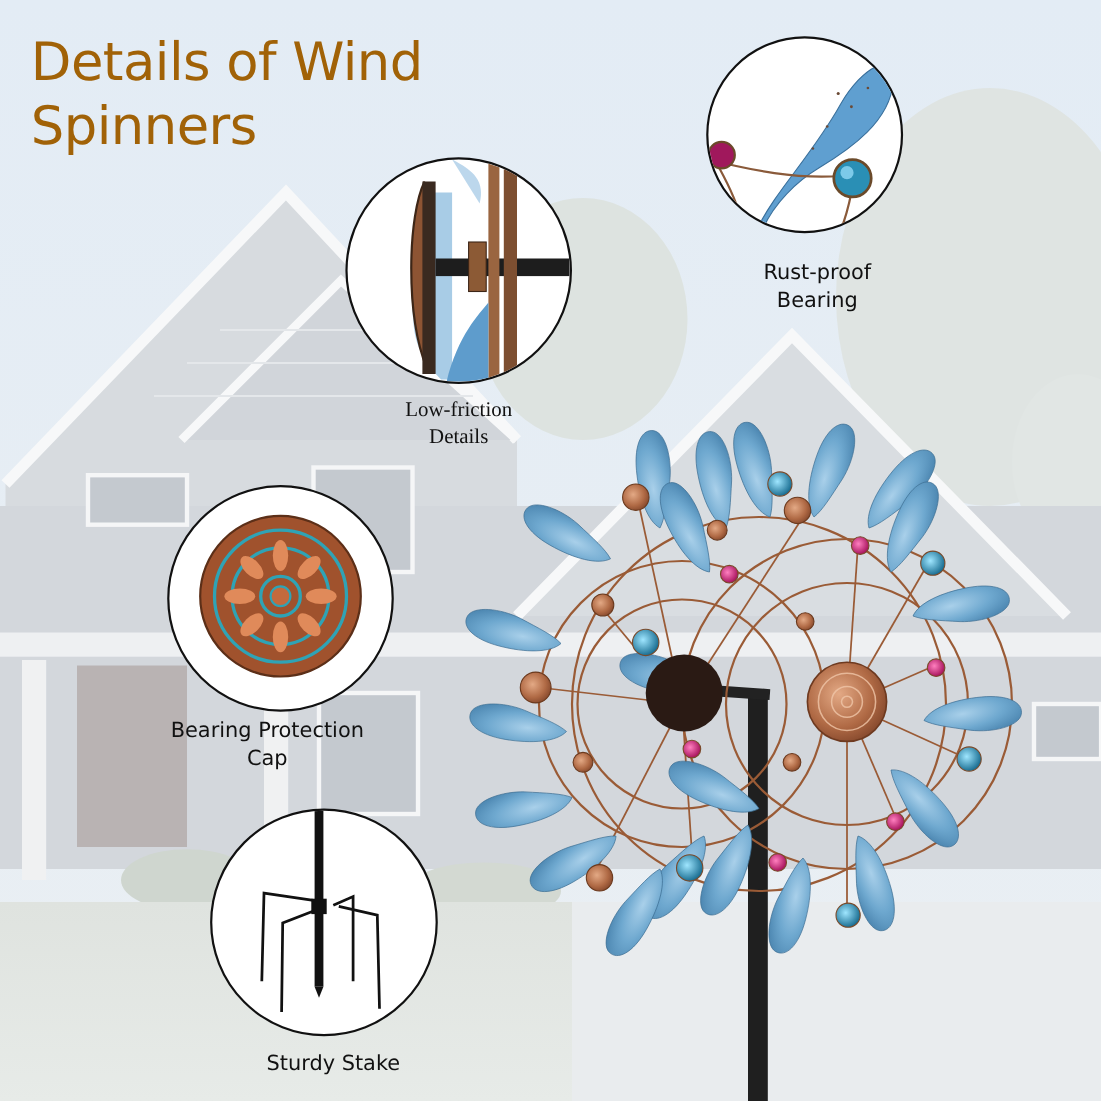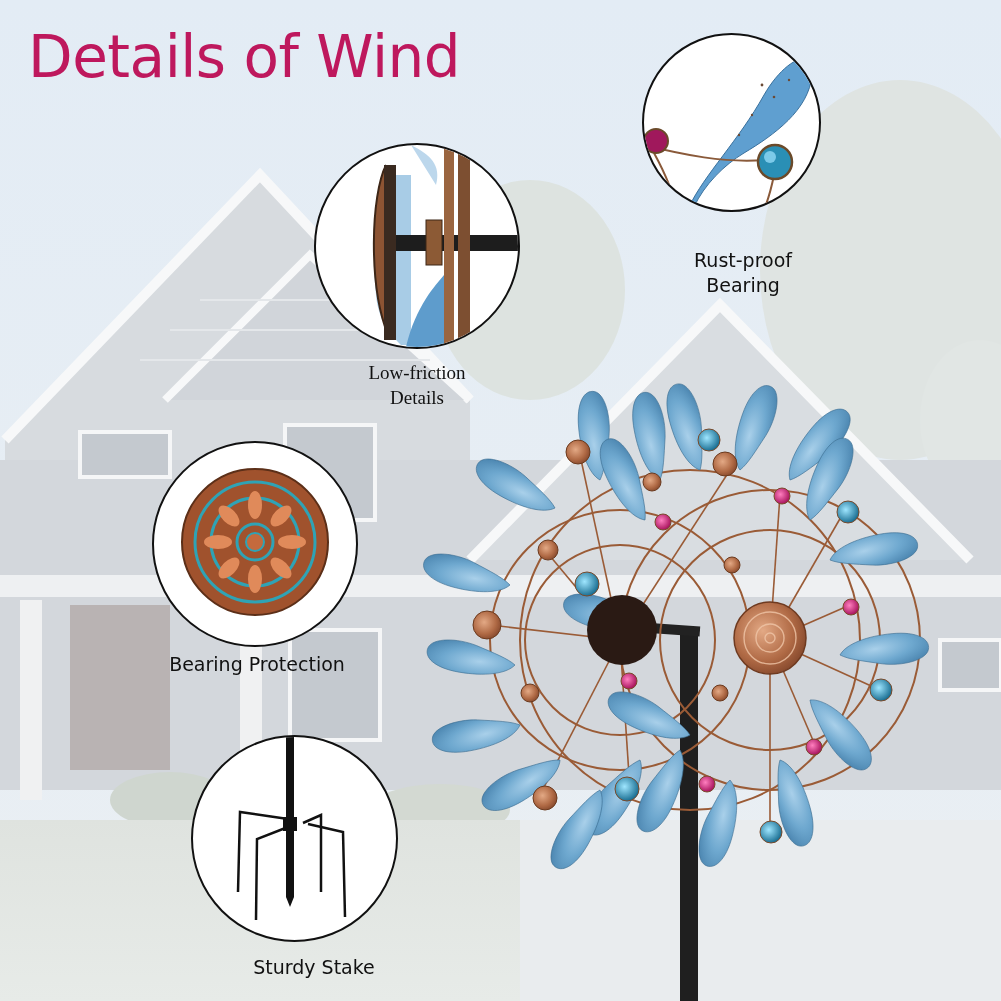--- a/index.html
+++ b/index.html
@@ -2,21 +2,21 @@
 <html><head>
   <meta charset="utf-8">
   <style>
     html, body { margin: 0; padding: 0; }
     body { width: 1001px; height: 1001px; overflow: hidden; background: #e6edf3; font-family: "DejaVu Sans", sans-serif; }
     .stage { position: relative; width: 1001px; height: 1001px; overflow: hidden; }
     .bg { position: absolute; inset: 0; }
     .title {
       position: absolute; left: 28px; top: 28px; margin: 0;
       font-family: "DejaVu Sans", sans-serif; font-weight: 400;
-      font-size: 58px; line-height: 58px; color: #be185d; letter-spacing: -0.5px;
+      font-size: 48px; line-height: 58px; color: #a16207; letter-spacing: -0.5px;
     }
     .title span { display: block; }
     .callout { position: absolute; }
     .circle {
       position: absolute; border-radius: 50%; background: #ffffff;
       border: 2px solid #111; overflow: hidden;
     }
     .circle svg { width: 100%; height: 100%; display: block; }
     .label {
       position: absolute; text-align: center; color: #111;
@@ -83,20 +83,21 @@
 
     <ellipse cx="170" cy="800" rx="60" ry="28" fill="#cfd6cf"></ellipse>
     <ellipse cx="440" cy="810" rx="70" ry="26" fill="#d3d9d2"></ellipse>
 
     <rect x="0" y="820" width="1001" height="181" fill="url(#lawn)"></rect>
     <rect x="520" y="820" width="481" height="181" fill="#e9ecee"></rect>
   </svg>
 
   <h1 class="title">
     <span>Details of Wind</span>
+    <span>Spinners</span>
   </h1>
 
   <svg class="spinner" viewBox="0 0 1001 1001">
     <defs>
       <radialGradient id="petalG" cx="0.4" cy="0.4" r="0.7">
         <stop offset="0" stop-color="#a9d0ea"></stop>
         <stop offset="0.6" stop-color="#6ea8cf"></stop>
         <stop offset="1" stop-color="#4f89b3"></stop>
       </radialGradient>
       <radialGradient id="copperG" cx="0.4" cy="0.4" r="0.7">
@@ -216,21 +217,21 @@
             <circle cx="95" cy="100" r="1.2"></circle>
           </g>
         <path d="M0,110 C40,120 80,128 120,125" fill="none" stroke="#8a5a3a" stroke-width="2"></path>
         <path d="M10,118 C22,140 30,160 32,175" fill="none" stroke="#8a5a3a" stroke-width="2"></path>
         <path d="M130,140 C128,150 124,165 120,175" fill="none" stroke="#8a5a3a" stroke-width="2"></path>
         <circle cx="12" cy="106" r="12" fill="#a0185c" stroke="#6b4a2a" stroke-width="2"></circle>
         <circle cx="131" cy="127" r="17" fill="#2a8fb5" stroke="#6b4a2a" stroke-width="2.5"></circle>
         <circle cx="126" cy="122" r="6" fill="#9fe2ff" opacity="0.7"></circle>
       </svg>
     </div>
-    <div class="label" style="left:743px; top:248px;">
+    <div class="label" style="left:743px; top:236px;">
       <span>Rust-proof</span>
       <span>Bearing</span>
     </div>
   </div>
 
   <div class="callout">
     <div class="circle" style="left:314px; top:143px; width:202px; height:202px;">
       <svg viewBox="0 0 202 202">
         <path d="M68,30 C60,60 55,100 60,150 C62,175 75,190 85,200 L95,200 L95,30 Z" fill="#6eaad6" opacity="0.6"></path>
         <path d="M70,20 C55,50 52,140 72,190" fill="#8d5433" stroke="#3d2617" stroke-width="2"></path>
@@ -265,37 +266,38 @@
           <ellipse cx="64" cy="99" rx="14" ry="7"></ellipse>
           <ellipse cx="138" cy="99" rx="14" ry="7"></ellipse>
           <ellipse cx="75" cy="73" rx="7" ry="13" transform="rotate(-45 75 73)"></ellipse>
           <ellipse cx="127" cy="73" rx="7" ry="13" transform="rotate(45 127 73)"></ellipse>
           <ellipse cx="75" cy="125" rx="7" ry="13" transform="rotate(45 75 125)"></ellipse>
           <ellipse cx="127" cy="125" rx="7" ry="13" transform="rotate(-45 127 125)"></ellipse>
         </g>
         <circle cx="101" cy="99" r="9" fill="#c46a3d" stroke="#2fa3b5" stroke-width="2"></circle>
       </svg>
     </div>
-    <div class="label" style="left:257px; top:652px;">
+    <div class="label" style="left:243px; top:652px;">
       <span>Bearing Protection</span>
+      <span>Cap</span>
     </div>
   </div>
 
   <div class="callout">
     <div class="circle" style="left:191px; top:735px; width:203px; height:203px;">
       <svg viewBox="0 0 203 203">
         <g stroke="#111" stroke-width="2.5" fill="none">
           <polyline points="45,155 47,75 95,82"></polyline>
           <polyline points="63,183 64,102 95,90"></polyline>
           <polyline points="115,87 150,95 152,180"></polyline>
           <polyline points="110,86 128,78 128,155"></polyline>
         </g>
         <rect x="93" y="0" width="8" height="160" fill="#111"></rect>
         <polygon points="93,160 101,160 97,170" fill="#111"></polygon>
         <rect x="90" y="80" width="14" height="14" fill="#111"></rect>
       </svg>
     </div>
-    <div class="label" style="left:314px; top:955px;">
+    <div class="label" style="left:303px; top:955px;">
       <span>Sturdy Stake</span>
     </div>
   </div>
 
 </div>
 
 </body></html>

